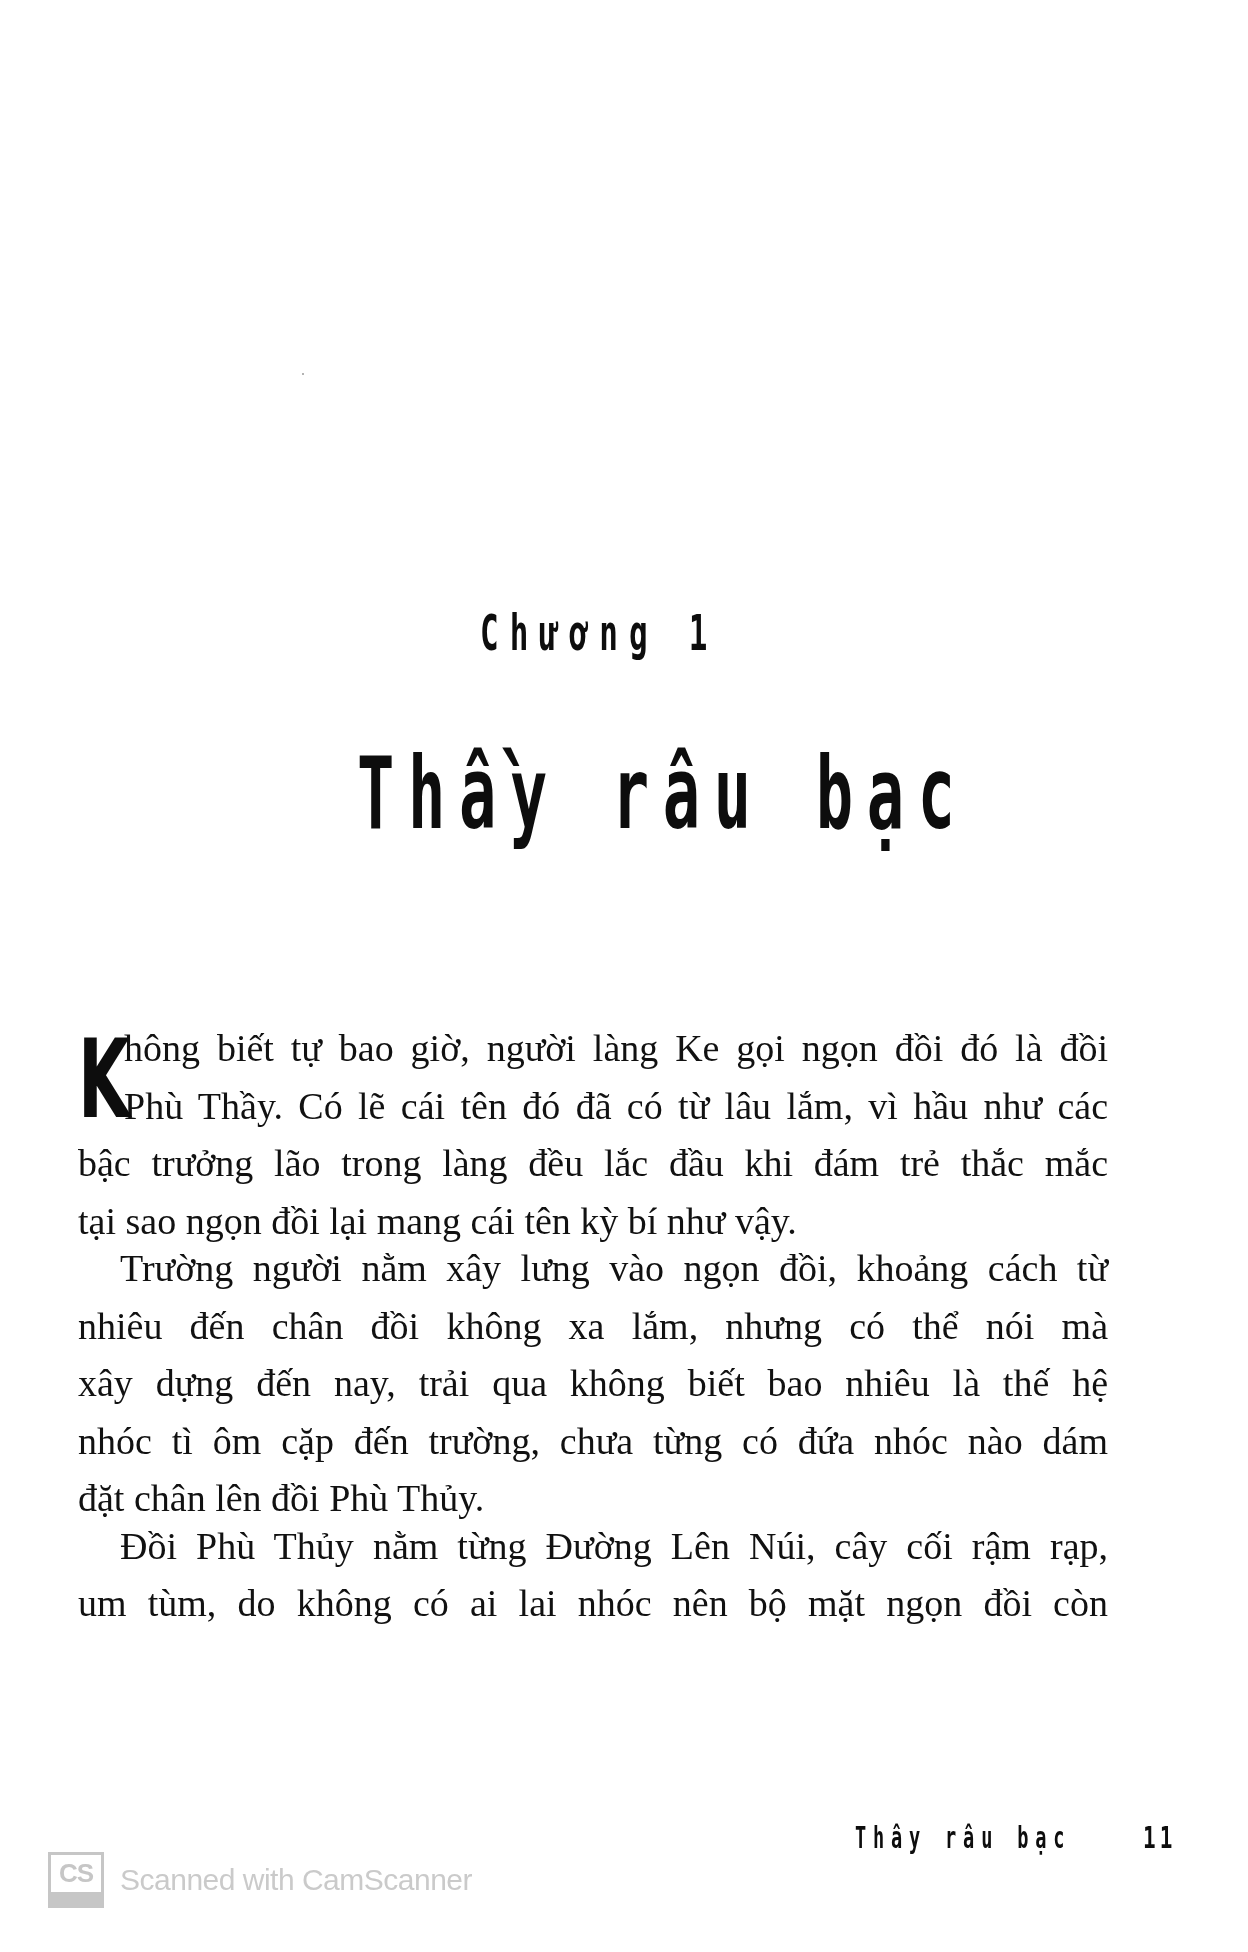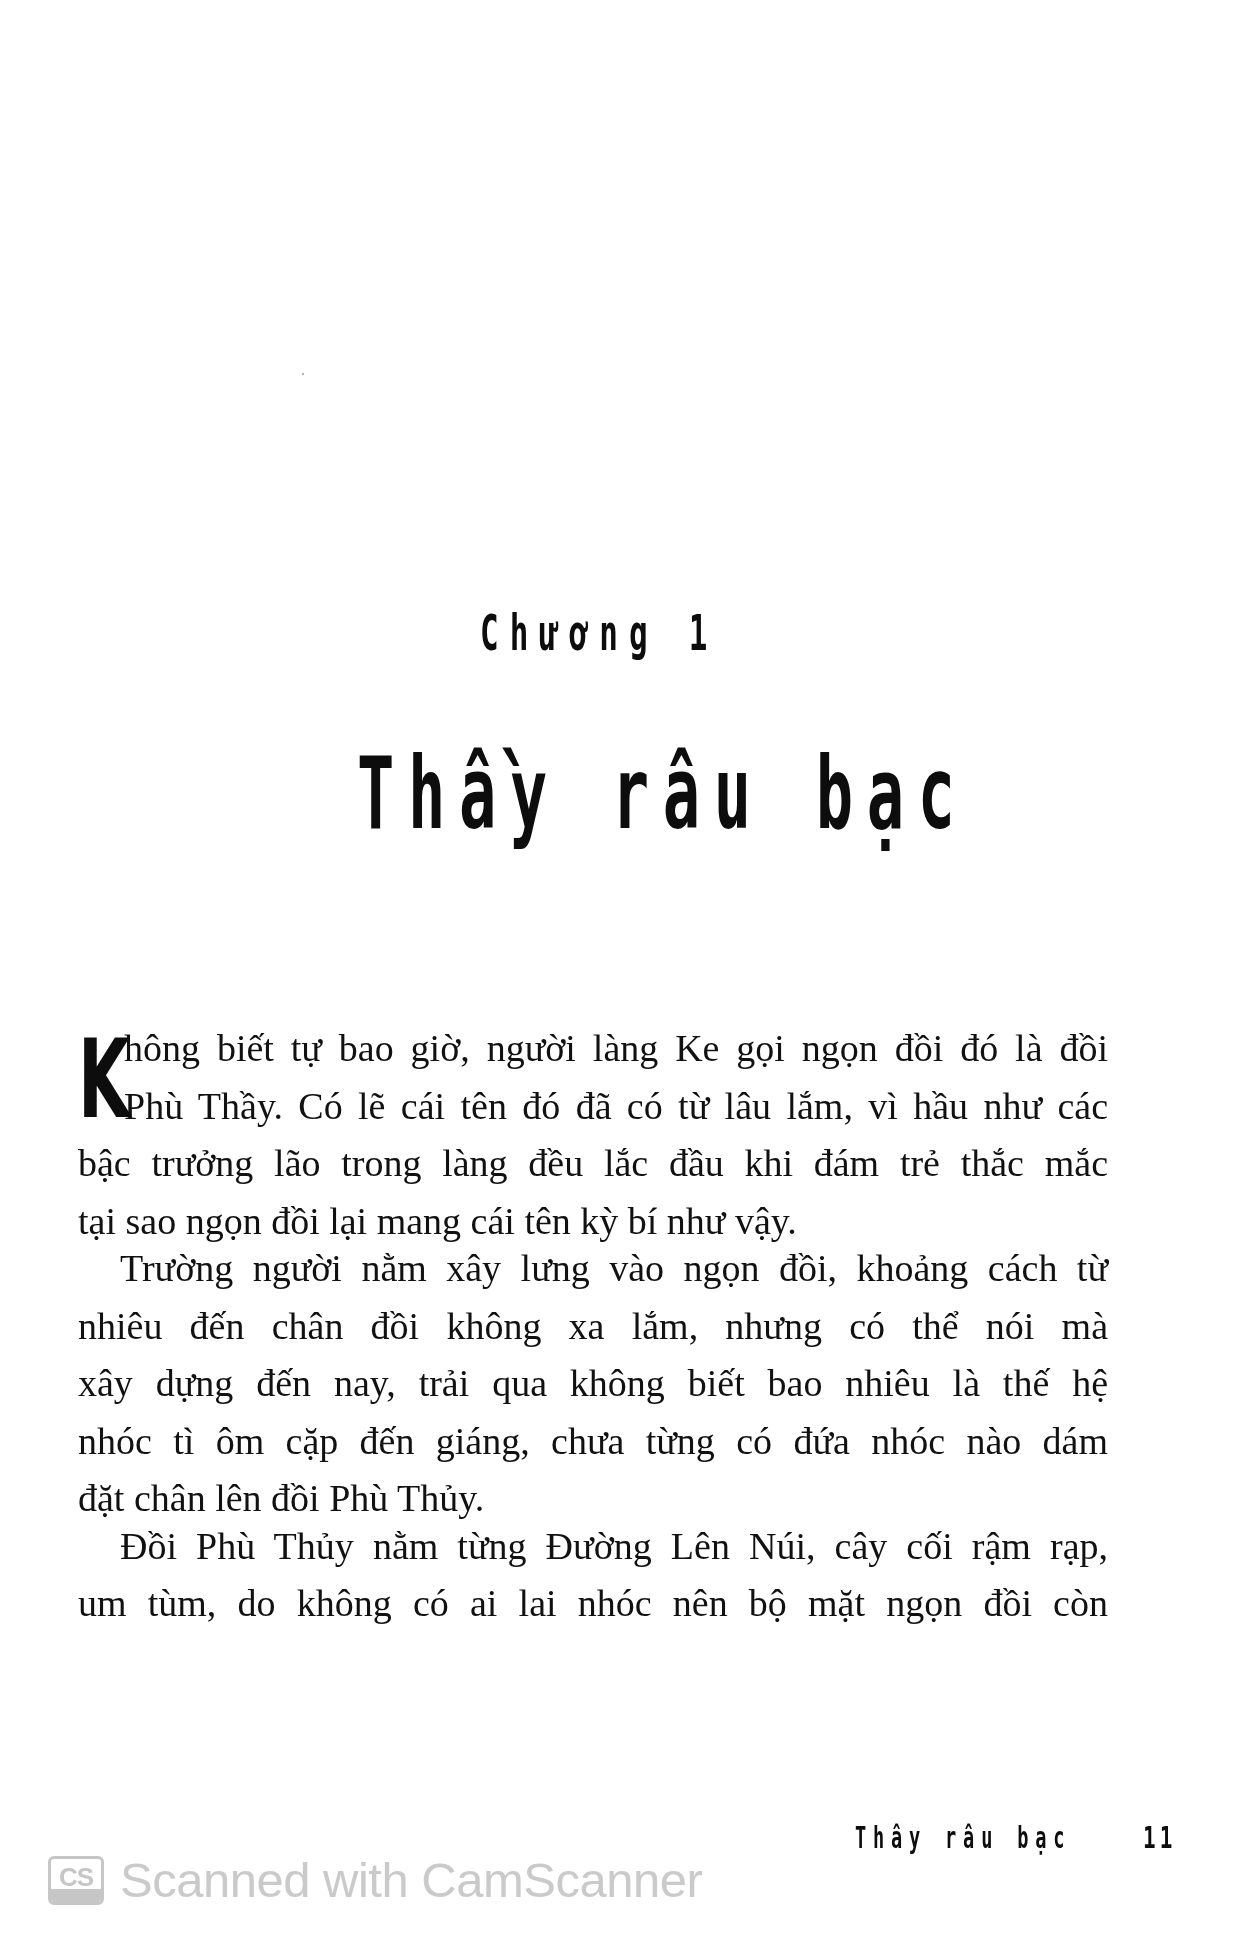--- a/index.html
+++ b/index.html
@@ -122,23 +122,23 @@
       position: absolute;
       left: 48px;
       top: 1852px;
       display: flex;
       align-items: center;
       gap: 16px;
       opacity: 0.95;
     }
     .cs-logo {
       width: 56px;
-      height: 49px;
+      height: 56px;
       border: 3px solid #c4c4c4;
-      border-radius: 6px;
+      border-radius: 0;
       box-sizing: border-box;
       position: relative;
       background: #ffffff;
       overflow: hidden;
     }
     .cs-logo .cs-text {
       position: absolute;
       left: 0; right: 0; top: 3px;
       text-align: center;
       font-family: "Liberation Sans", "DejaVu Sans", sans-serif;
@@ -148,21 +148,21 @@
       letter-spacing: -1px;
     }
     .cs-logo .cs-bar {
       position: absolute;
       left: 0; right: 0; bottom: 0;
       height: 13px;
       background: #c4c4c4;
     }
     .watermark-text {
       font-family: "Liberation Sans", "DejaVu Sans", sans-serif;
-      font-size: 49px;
+      font-size: 30px;
       color: #c8c8c8;
       letter-spacing: -0.5px;
       white-space: nowrap;
     }
   </style>
 </head>
 <body>
 
 <div class="page">
 
@@ -179,21 +179,21 @@
       <span class="line dc">hông biết tự bao giờ, người làng Ke gọi ngọn đồi đó là đồi</span>
       <span class="line dc">Phù Thầy. Có lẽ cái tên đó đã có từ lâu lắm, vì hầu như các</span>
       <span class="line">bậc trưởng lão trong làng đều lắc đầu khi đám trẻ thắc mắc</span>
       <span class="line last">tại sao ngọn đồi lại mang cái tên kỳ bí như vậy.</span>
     </div>
 
     <div class="para indent" style="margin-top:-10px;">
       <span class="line first">Trường người nằm xây lưng vào ngọn đồi, khoảng cách từ</span>
       <span class="line">nhiêu đến chân đồi không xa lắm, nhưng có thể nói mà</span>
       <span class="line">xây dựng đến nay, trải qua không biết bao nhiêu là thế hệ</span>
-      <span class="line">nhóc tì ôm cặp đến giáng, chưa từng có đứa nhóc nào dám</span>
+      <span class="line">nhóc tì ôm cặp đến trường, chưa từng có đứa nhóc nào dám</span>
       <span class="line last">đặt chân lên đồi Phù Thủy.</span>
     </div>
 
     <div class="para indent" style="margin-top:-10px;">
       <span class="line first">Đồi Phù Thủy nằm từng Đường Lên Núi, cây cối rậm rạp,</span>
       <span class="line">um tùm, do không có ai lai nhóc nên bộ mặt ngọn đồi còn</span>
     </div>
 
   </div>
 

